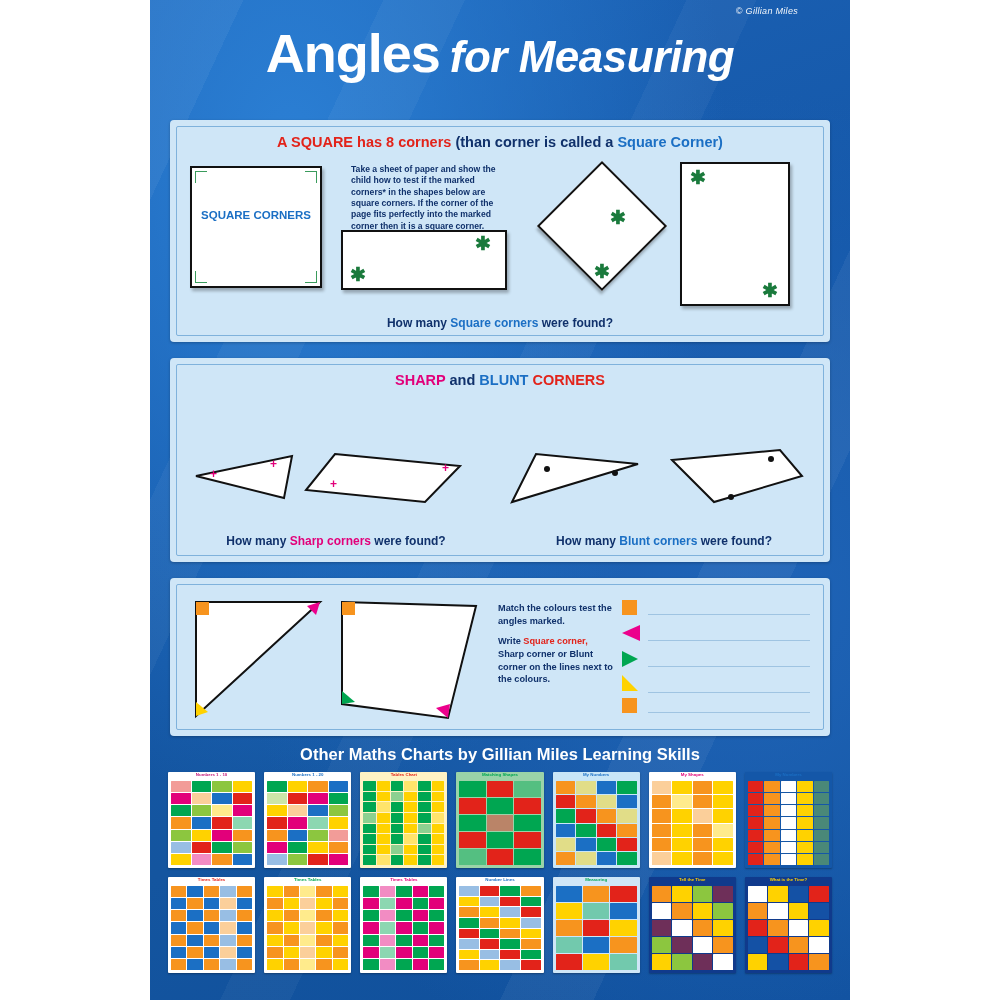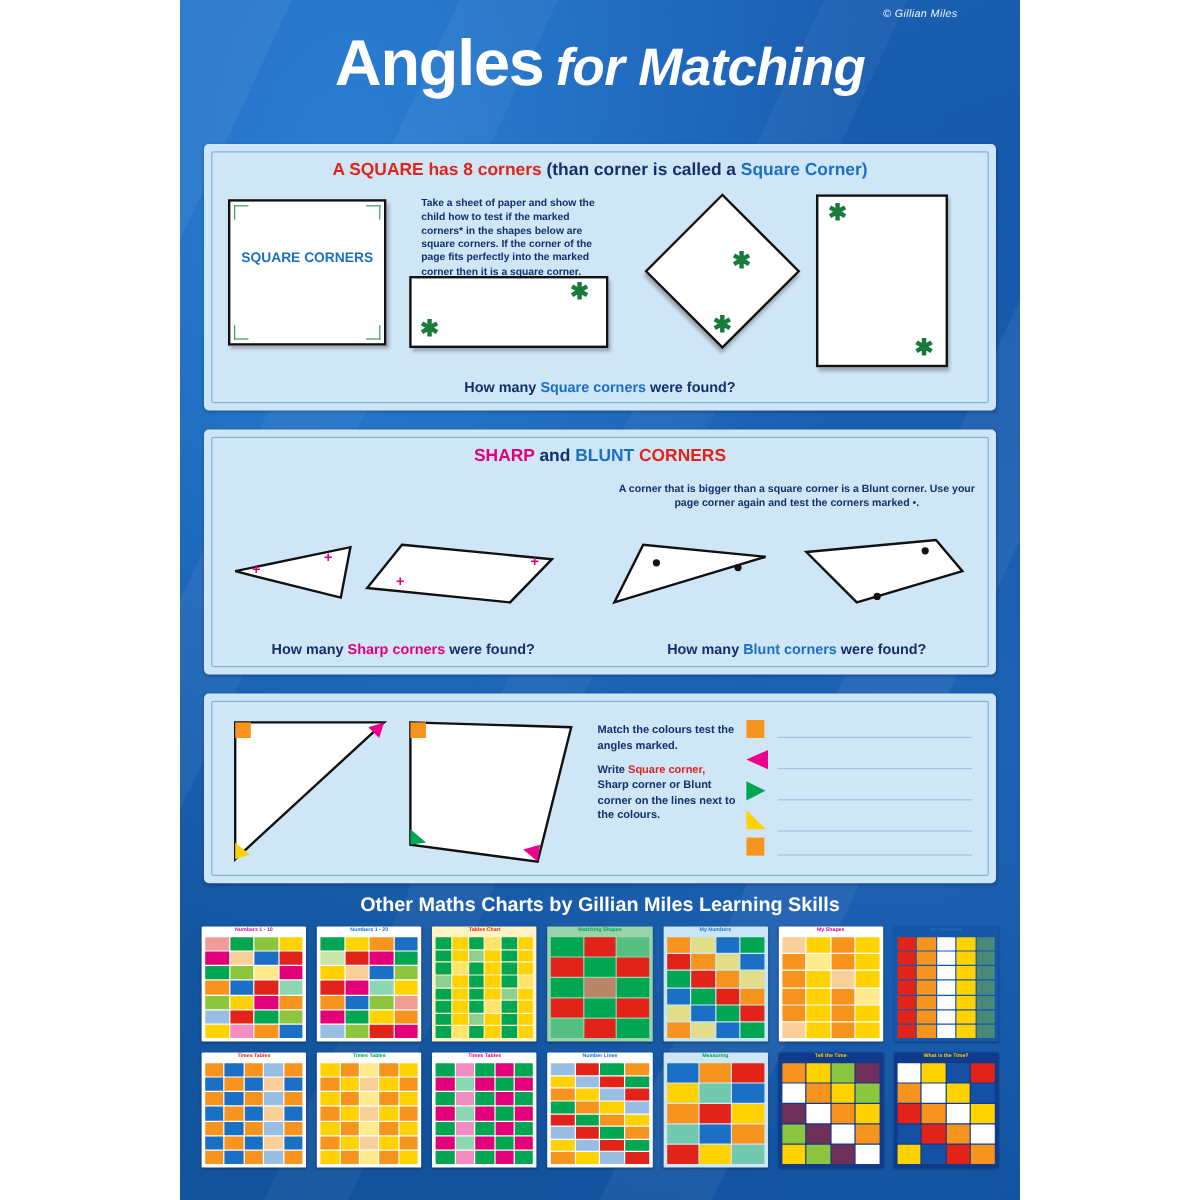--- a/index.html
+++ b/index.html
@@ -259,21 +259,21 @@
   .thumb .tiles i { display: block; border-radius: .5px; }
 </style>
 </head>
 <body>
 
 <div class="poster">
 
   <div class="credit">© Gillian Miles</div>
 
   <div class="title-wrap">
-    <span class="title-bold">Angles</span><span class="title-italic">for Matching</span>
+    <span class="title-bold">Angles</span><span class="title-italic">for Measuring</span>
   </div>
 
   <div class="panel" id="panel-square">
     <div class="panel-inner-border"></div>
 
     <div class="p1-heading">
       <span class="c-red">A SQUARE has 8 corners </span><span class="c-navy">(than corner is called a </span><span class="c-blue">Square Corner)</span>
     </div>
 
     <div class="p1-text">
@@ -307,21 +307,20 @@
     </div>
   </div>
 
   <div class="panel" id="panel-sharp">
     <div class="panel-inner-border"></div>
 
     <div class="p2-heading">
       <span class="c-magenta">SHARP </span><span class="c-navy">and </span><span class="c-blue">BLUNT </span><span class="c-red">CORNERS</span>
     </div>
 
-    <div class="p2-para" style="left:344px; width:300px;">A corner that is bigger than a square corner is a Blunt corner. Use your page corner again and test the corners marked •.</div>
 
     <svg style="position:absolute; left:22px; top:88px;" width="110" height="60">
       <polygon points="4,30 100,10 92,52" fill="#ffffff" stroke="#111" stroke-width="2"></polygon>
     </svg>
     <div class="dot-pink" style="left:40px; top:110px;">+</div>
     <div class="dot-pink" style="left:100px; top:100px;">+</div>
 
     <svg style="position:absolute; left:130px; top:88px;" width="170" height="62">
       <polygon points="35,8 160,20 125,56 6,44" fill="#ffffff" stroke="#111" stroke-width="2"></polygon>
     </svg>

